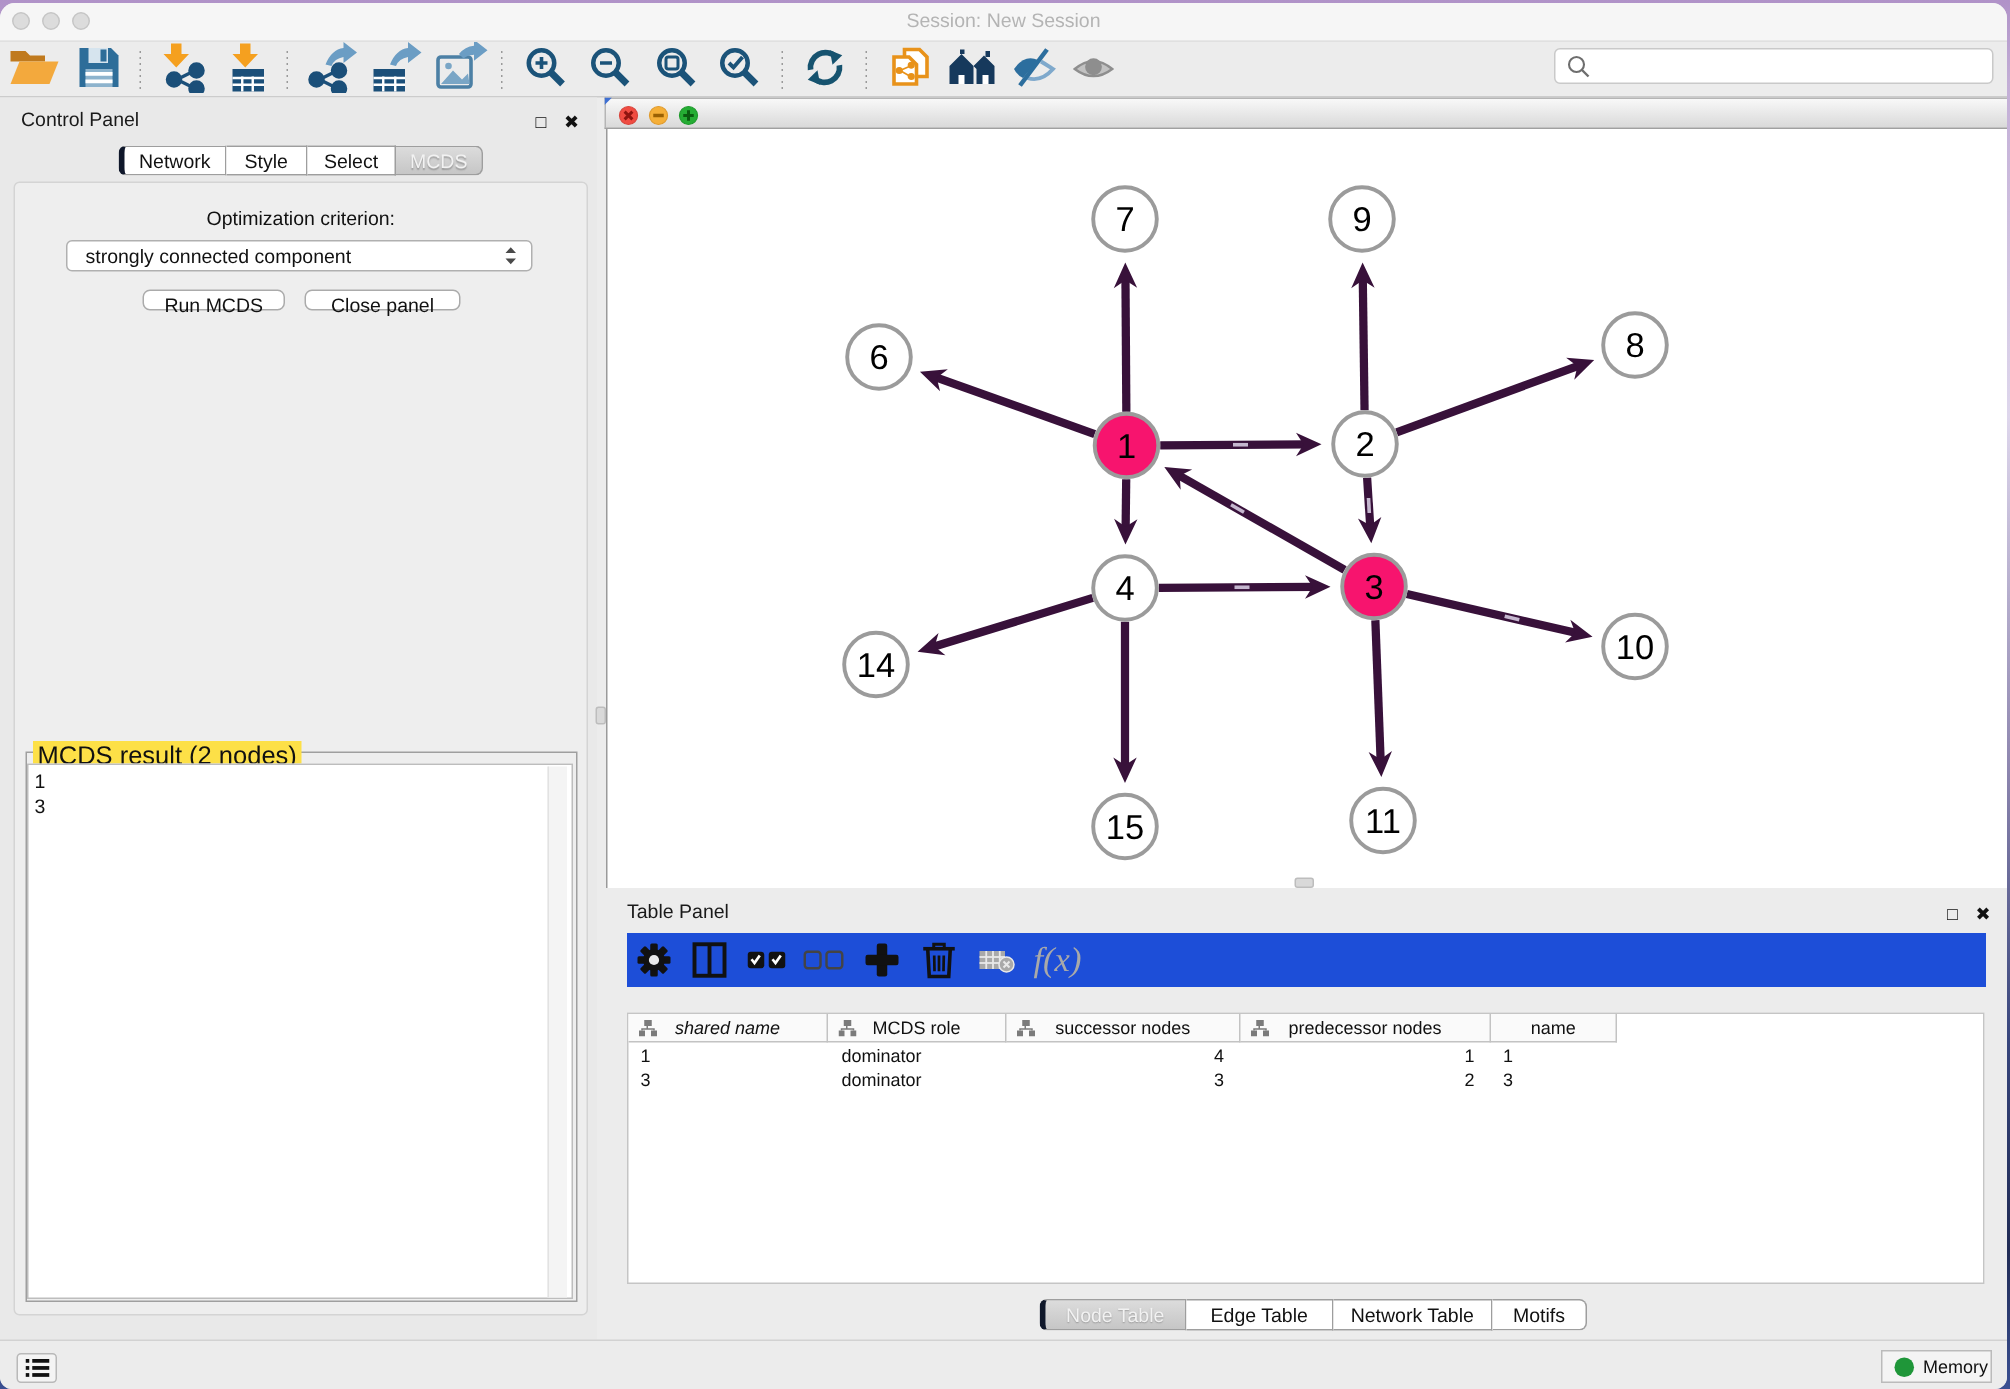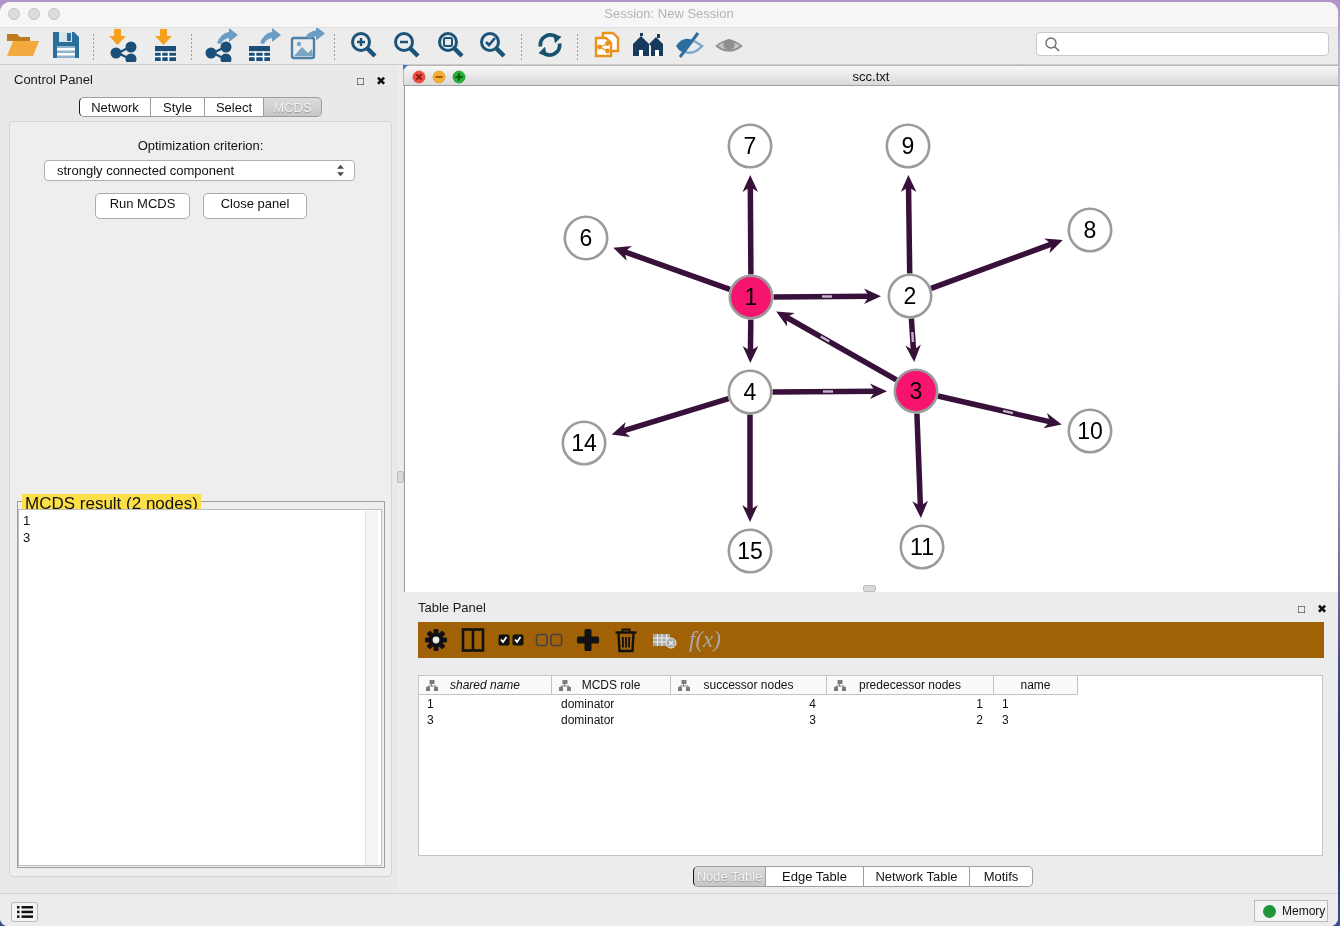--- a/index.html
+++ b/index.html
@@ -23,51 +23,51 @@
   background-size:1px 4px; }
 #search { position:absolute; left:1036px; top:4px; width:293px; height:24px; background:#fff;
   border:1px solid #c9c9c9; border-radius:4px; }
 
 #cp { position:absolute; left:0; top:63px; width:398px; height:828px; background:#e9e9e9;text-decoration:underline; }
 #cp-title { position:absolute; left:14px; top:7px; font-size:13px; color:#1a1a1a; }
 .pbtn { position:absolute; font-size:12px; color:#111; }
 .tabs { position:absolute; display:flex; font-size:13px; color:#111; }
 .tab { border:1px solid #9e9e9e; border-left:none; background:#fff; height:20px; line-height:19px;
   text-align:center; }
-.tab.first { border-left:1px solid #0f172a; border-radius:5px 0 0 5px; }
+.tab.first { border-left:4px solid #0f172a; border-radius:5px 0 0 5px; }
 .tab.last { border-radius:0 5px 5px 0; }
 .tab.sel { background:linear-gradient(#dcdcdc,#c6c6c6); color:#f2f2f2;
   text-shadow:0 1px 1px rgba(0,0,0,0.25); }
 #cp-box { position:absolute; left:9px; top:56px; width:383px; height:756px; background:#eeeeee;
   border:1px solid #d4d4d4; border-radius:4px; }
 #opt-label { position:absolute; left:0; top:16px; width:100%; text-align:center; font-size:13px; color:#111; }
 #dd { position:absolute; left:34px; top:38px; width:311px; height:21px; background:#fff;
   border:1px solid #b0b0b0; border-radius:4px; font-size:13px; color:#111; line-height:19px;
   padding-left:12px; }
-.btn { position:absolute; height:26px; background:#fff; border:1px solid #ababab; border-radius:5px;
+.btn { position:absolute; height:14px; background:#fff; border:1px solid #ababab; border-radius:5px;
   font-size:13px; color:#111; text-align:center; line-height:19px; }
 #fieldset { position:absolute; left:7px; top:379px; width:368px; height:367px;
   border:1px solid #9f9f9f; }
 #fs-legend { position:absolute; left:4px; top:-8px; background:#fde047; padding:0 3px;
   font-size:17px; color:#111; }
 #fs-text { position:absolute; left:0px; top:7px; width:364px; height:357px; background:#fff;
   border:1px solid #bdbdbd; font-size:13px; color:#111; padding:2px 0 0 4px; line-height:17px; }
 #fs-scroll { position:absolute; right:3px; top:1px; width:13px; height:354px; background:#f4f4f4;
   border-left:1px solid #e2e2e2; }
 
 #net { position:absolute; left:403px; top:63px; width:935px; height:527px; }
 #net-tb { position:absolute; left:0; top:0; width:100%; height:21px;
   background:linear-gradient(#f8f8f8,#d9d9d9); border:1px solid #b5b5b5; border-right:none; border-bottom:1px solid #a0a0a0; }
 #net-title { position:absolute; top:3px; width:100%; text-align:center; font-size:13px; color:#111; }
 #canvas { position:absolute; left:1px; top:21px; width:934px; height:506px; background:#fff;
   border-left:1px solid #9a9a9a; }
 
 #tp { position:absolute; left:404px; top:590px; width:934px; height:301px; background:#ececec; }
 #tp-title { position:absolute; left:14px; top:8px; font-size:13px; color:#1a1a1a; }
-#tp-toolbar { position:absolute; left:14px; top:30px; width:906px; height:36px; background:#a16207; }
+#tp-toolbar { position:absolute; left:14px; top:30px; width:906px; height:36px; background:#1d4ed8; }
 #tbl { position:absolute; left:14px; top:83px; width:905px; height:181px; background:#fff;
   border:1px solid #c5c5c5; }
 #tbl-head { position:absolute; left:0; top:0; width:659px; height:19px; background:#fafafa;
   font-size:12px; color:#111; }
 .th { position:absolute; top:0; height:19px; border-right:1px solid #c3c3c3;
   border-bottom:1px solid #c3c3c3; text-align:center; line-height:18px; }
 .td { position:absolute; font-size:12px; color:#111; height:16px; line-height:16px; }
 .thicon { position:absolute; top:4px; }
 #tp .tabs .tab { line-height:20px; height:21px; }
 
@@ -278,21 +278,20 @@
   <div id="net">
     <div id="net-tb">
       <svg width="70" height="21" style="position:absolute; left:0; top:0;" viewBox="0 0 70 21">
         <circle cx="15" cy="11" r="6" fill="#f04c42" stroke="#d8453c" stroke-width="0.8"></circle>
         <path d="M12.4,8.4 L17.6,13.6 M17.6,8.4 L12.4,13.6" stroke="#8f1510" stroke-width="2"></path>
         <circle cx="35" cy="11" r="6" fill="#f5af38" stroke="#e09b2d" stroke-width="0.8"></circle>
         <line x1="31.5" y1="11" x2="38.5" y2="11" stroke="#9a6003" stroke-width="2.2"></line>
         <circle cx="55" cy="11" r="6" fill="#25ad34" stroke="#1e9a2c" stroke-width="0.8"></circle>
         <path d="M51.5,11 L58.5,11 M55,7.5 L55,14.5" stroke="#0a5c10" stroke-width="2"></path>
       </svg>
-      <div id="net-title">scc.txt</div>
       <svg width="5" height="5" style="position:absolute; left:-1px; top:-1px;" viewBox="0 0 5 5">
         <path d="M0,0 L5,0 L0,5 Z" fill="#3e6fd2"></path>
       </svg>
     </div>
     <div id="canvas">
 <svg width="932" height="505" viewBox="0 0 932 505" style="margin-top:1px;">
 <g stroke="#38113a" stroke-width="5.5" fill="none">
 <line x1="345.9" y1="187.5" x2="345.3" y2="97.3"></line>
 <line x1="324.8" y1="202.4" x2="217.1" y2="163.9"></line>
 <line x1="368.5" y1="209.9" x2="466.7" y2="209.2"></line>
@@ -451,21 +450,21 @@
       <div class="td" style="left:252px; top:20px; width:145px; text-align:right;">4</div>
       <div class="td" style="left:408px; top:20px; width:156px; text-align:right;">1</div>
       <div class="td" style="left:583px; top:20px;">1</div>
       <div class="td" style="left:8px; top:36px;">3</div>
       <div class="td" style="left:142px; top:36px;">dominator</div>
       <div class="td" style="left:252px; top:36px; width:145px; text-align:right;">3</div>
       <div class="td" style="left:408px; top:36px; width:156px; text-align:right;">2</div>
       <div class="td" style="left:583px; top:36px;">3</div>
     </div>
     <div class="tabs" style="left:289px; top:274px;">
-      <div class="tab first sel" style="width:73px;">Node Table</div>
+      <div class="tab first sel" style="width:98px;">Node Table</div>
       <div class="tab" style="width:98px;">Edge Table</div>
       <div class="tab" style="width:106px;">Network Table</div>
       <div class="tab last" style="width:63px;">Motifs</div>
     </div>
   </div>
 
   <div class="abs" style="left:397px; top:469px; width:7px; height:12px; background:#d9d9d9; border:1px solid #bdbdbd; border-radius:2px;"></div>
   <div class="abs" style="left:863px; top:583px; width:13px; height:7px; background:#d9d9d9; border:1px solid #bdbdbd; border-radius:2px;"></div>
 
   <div id="status">

